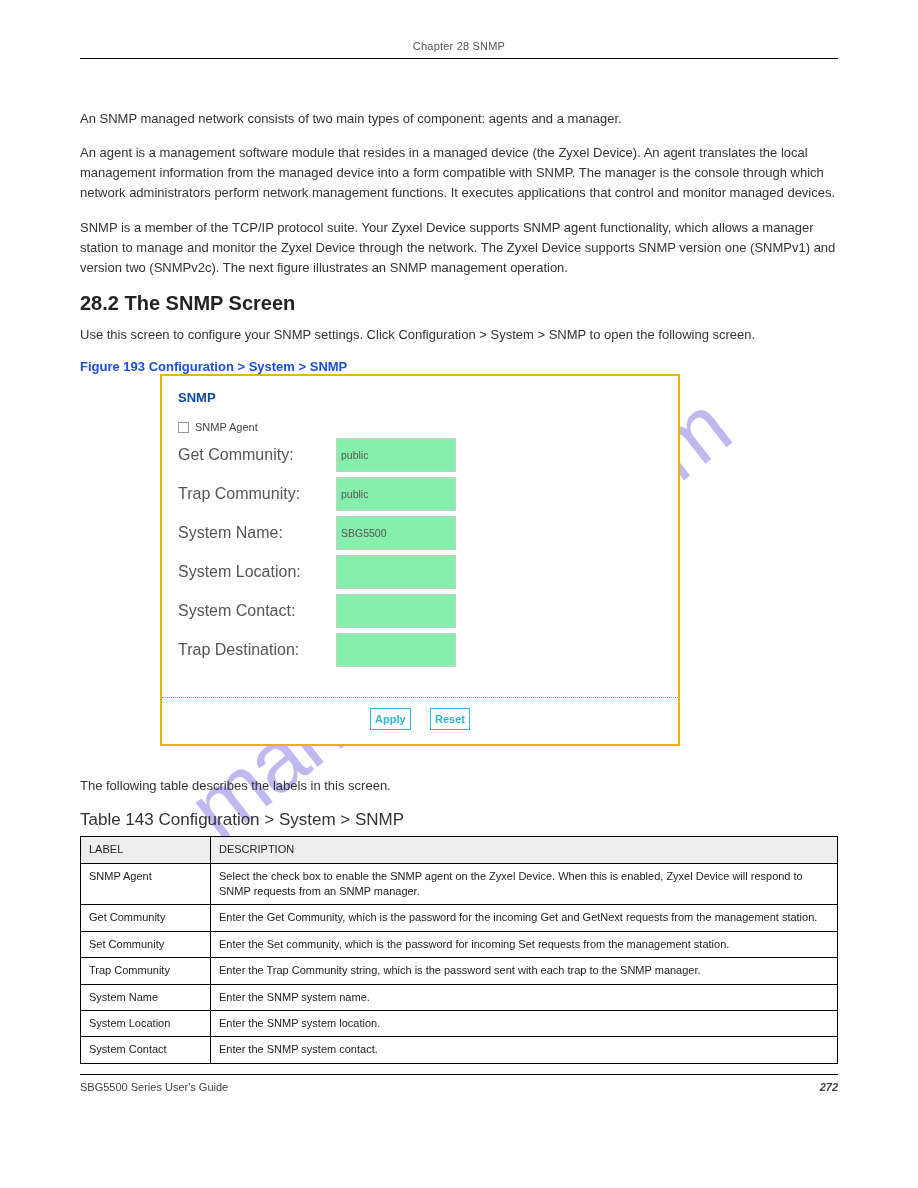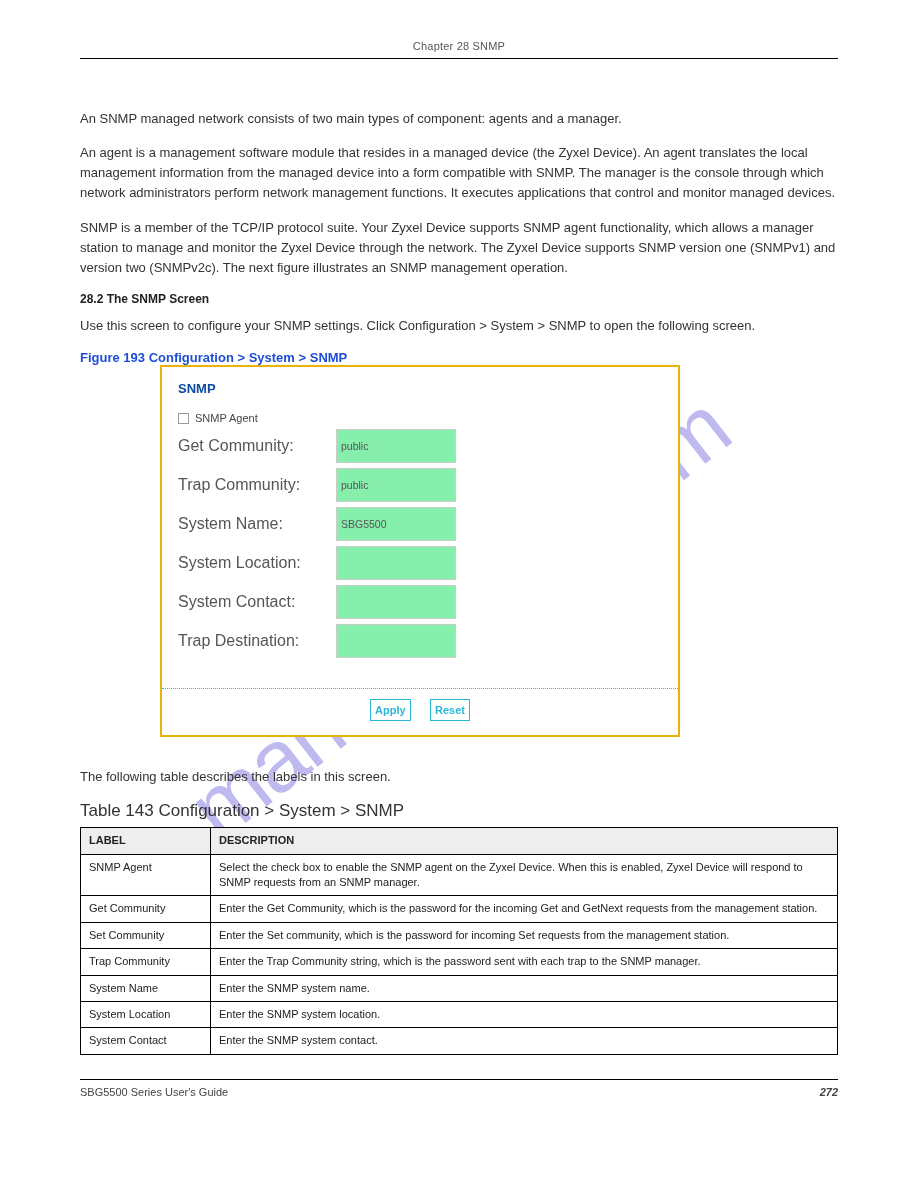--- a/index.html
+++ b/index.html
@@ -29,21 +29,21 @@
     letter-spacing: 0.2px;
   }
   .body-text {
     font-size: 13px;
     line-height: 1.55;
     color: #333;
     margin-bottom: 14px;
   }
   .body-text.last { }
   .section-head {
-    font-size: 12px;
+    font-size: 20px;
     font-weight: bold;
     color: #222;
     margin-bottom: 10px;
   }
   .subhead {
     font-size: 13px;
     font-weight: bold;
     color: #1d4ed8;
   }
   
@@ -122,27 +122,27 @@
   }
   .desc-table th, .desc-table td {
     border: 1px solid #000;
     padding: 5px 8px;
     text-align: left;
     vertical-align: top;
     line-height: 1.4;
   }
   .desc-table th {
     background: #eee;
-    font-weight: bold;
+    font-weight: normal;
   }
   .desc-table .label-col { width: 130px; }
   
   .bottom-rule {
     border-top: 1.5px solid #000;
-    margin-top: 24px;
+    margin-top: 10px;
     padding-top: 6px;
     display: flex;
     justify-content: space-between;
     font-size: 11px;
     color: #444;
   }
   
   .watermark {
     position: absolute;
     left: 50%;

